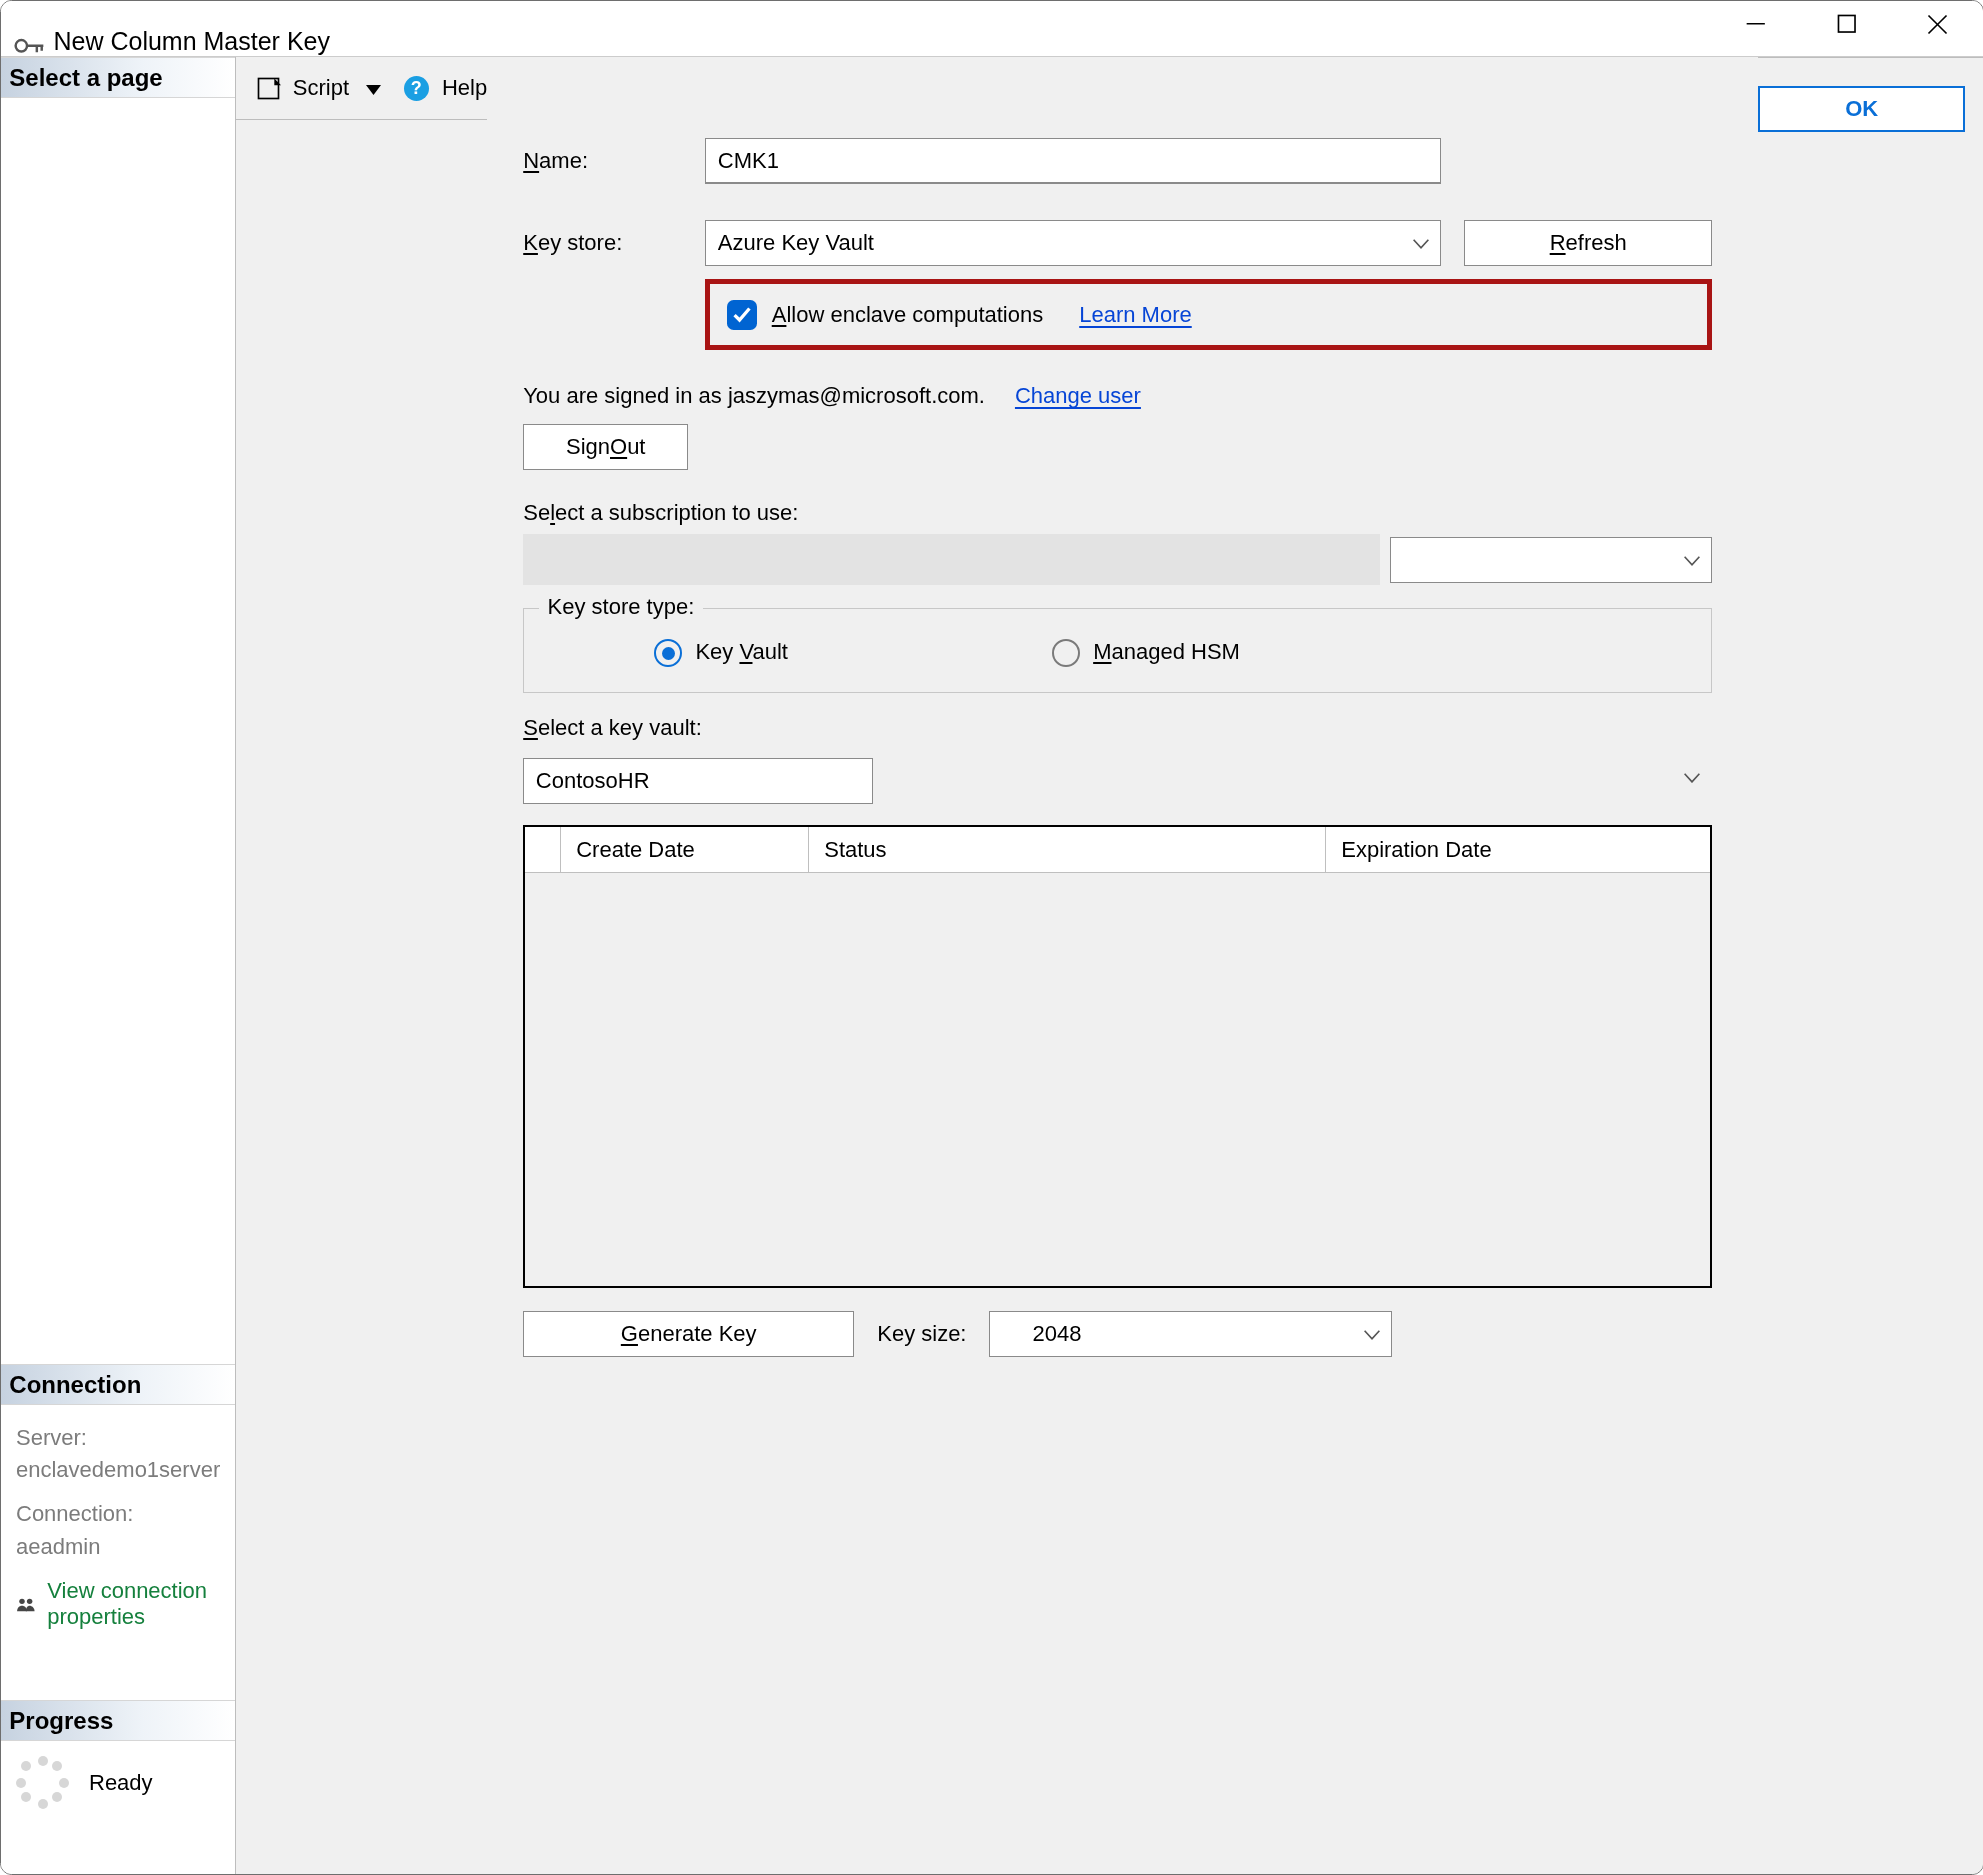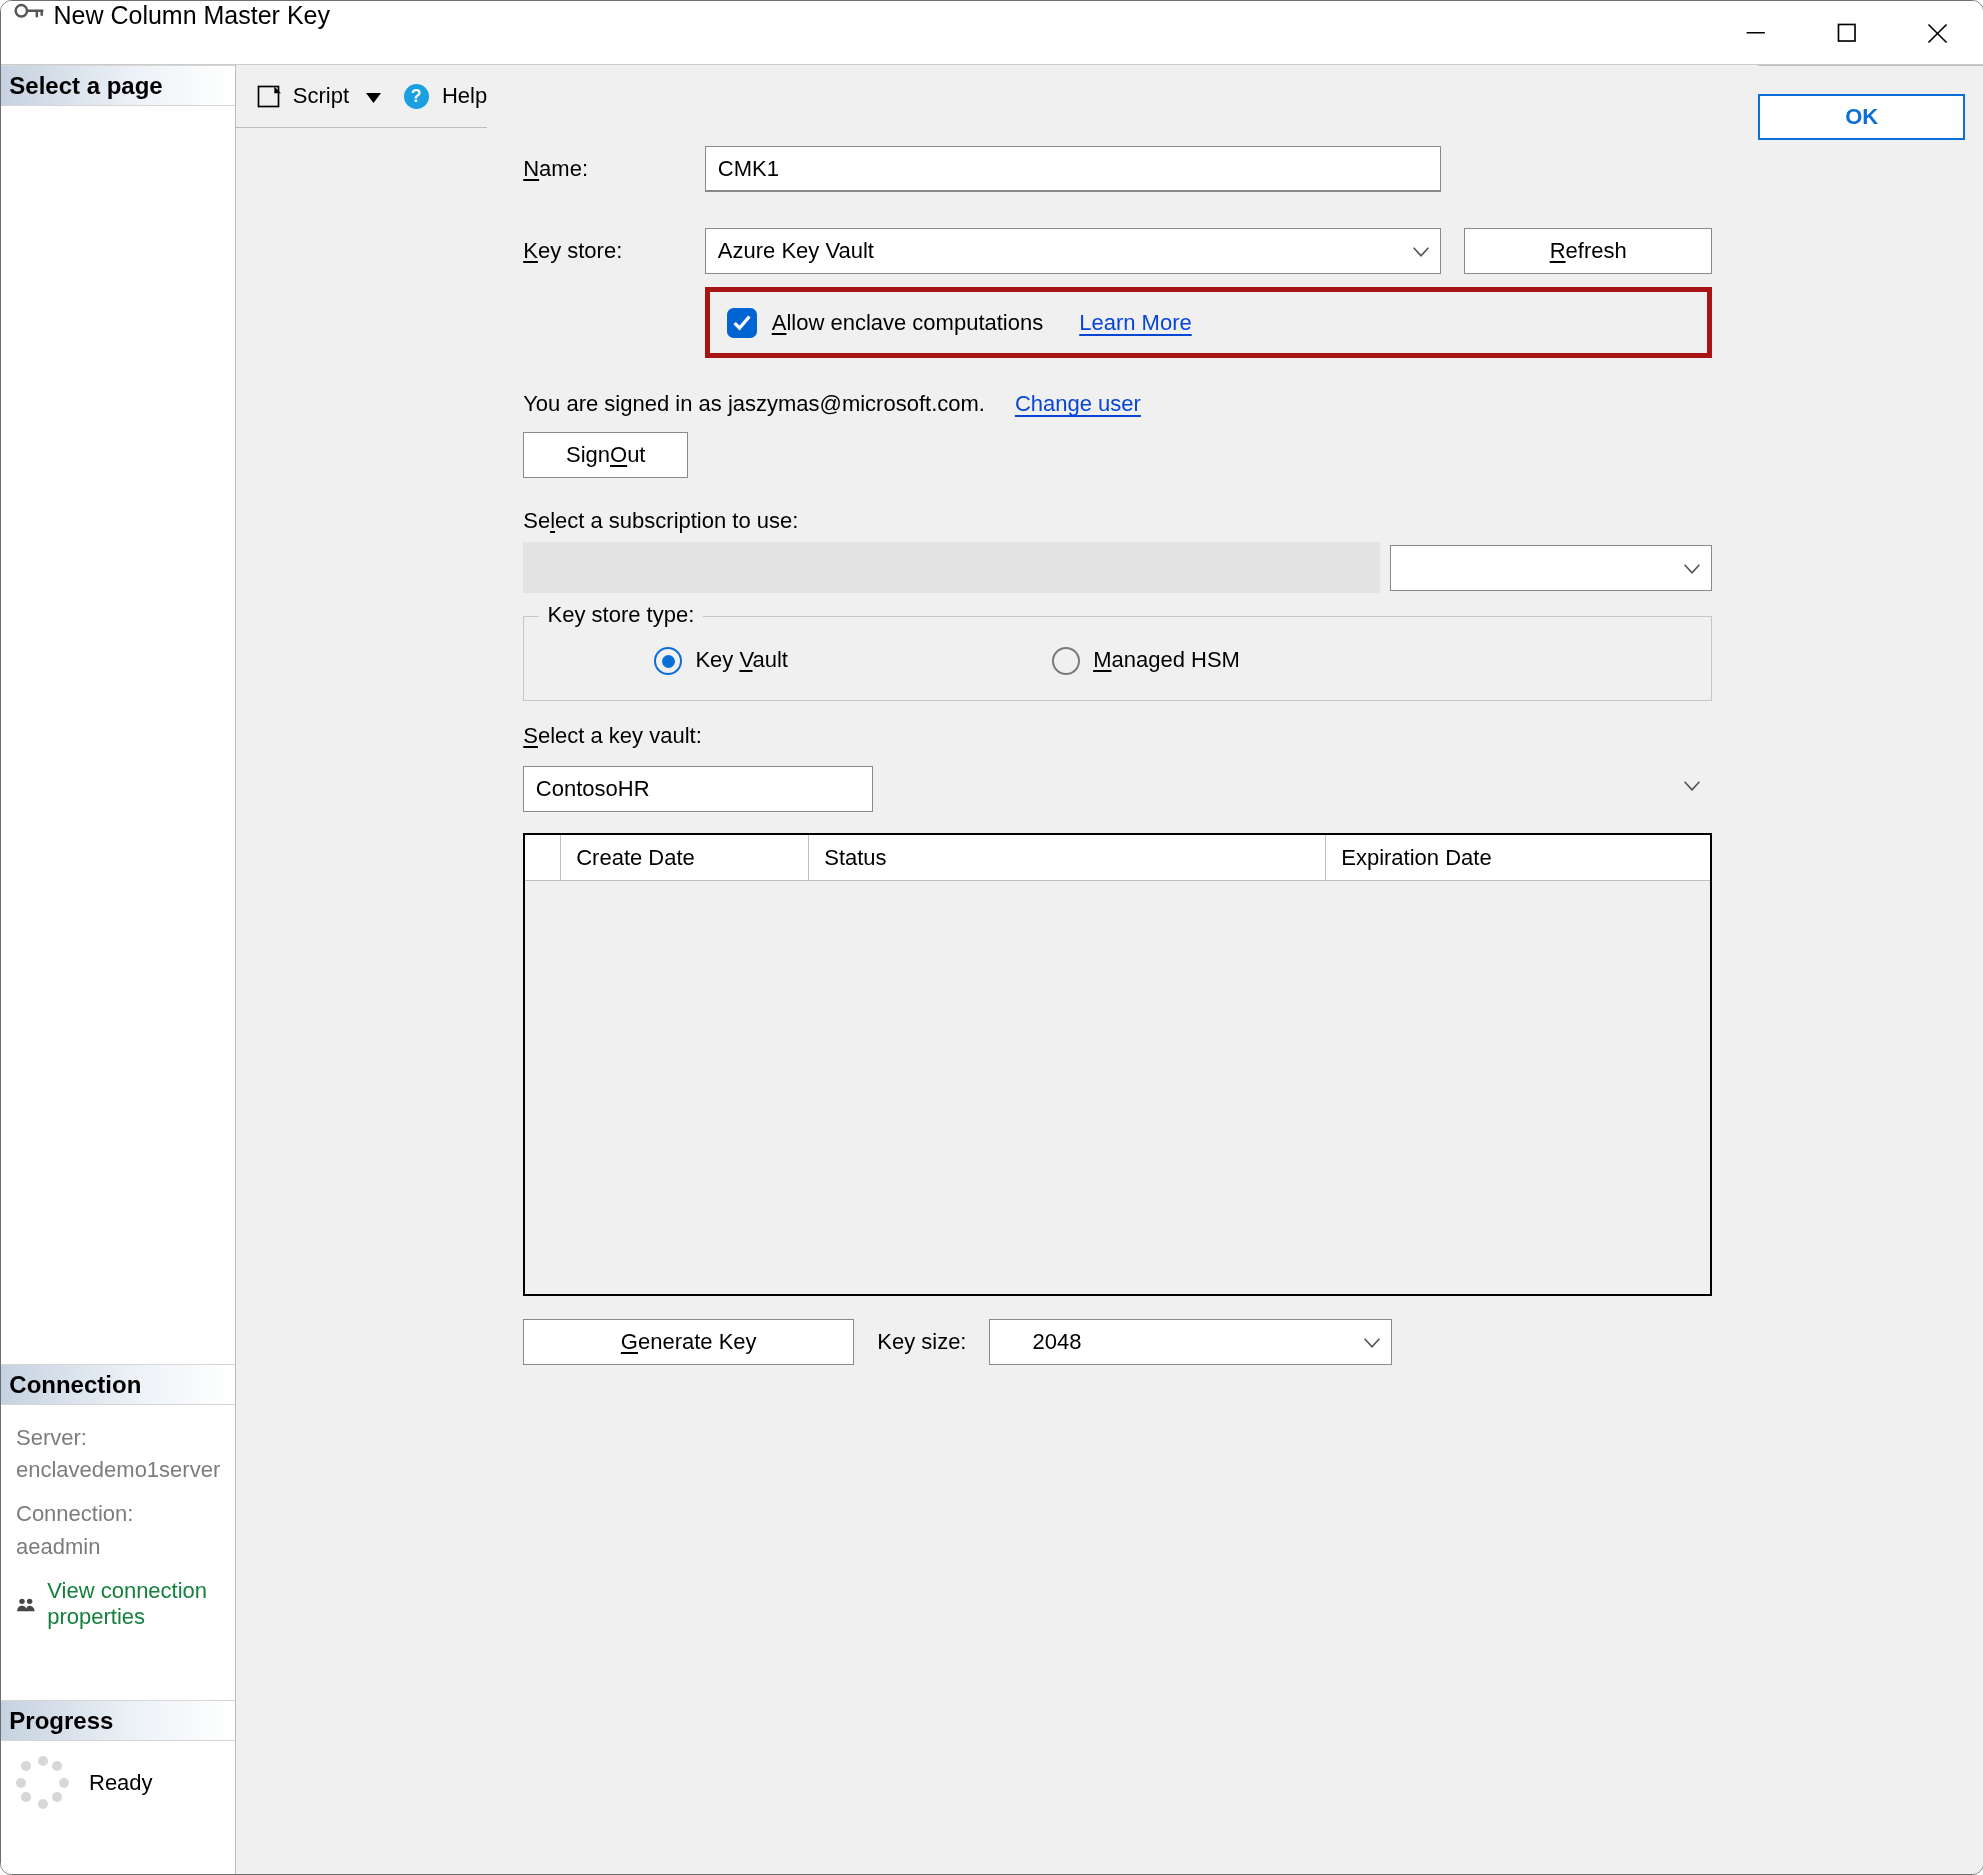--- a/index.html
+++ b/index.html
@@ -4,21 +4,21 @@
 <style>
   * { box-sizing: border-box; }
   html, body { margin: 0; padding: 0; font-family: "Segoe UI", Arial, sans-serif; font-size: 22px; color: #000; }
   .window {
     width: 1984px; height: 1875px;
     border: 1.7px solid #6e6e6e; border-radius: 11.6px;
     background: #fff; display: flex; flex-direction: column; overflow: hidden;
   }
   
   .titlebar {
-    height: 64px; display: flex; align-items: flex-start;
+    height: 56px; display: flex; align-items: flex-end;
     border-bottom: 0.8px solid #ccc;
     padding-left: 13.2px; padding-right: 0px;
     background: #fff;
   }
   .titlebar .key-icon { width: 31px; height: 20px; margin-right: 8.3px; color: #333; }
   .titlebar .title { flex: 0 0 auto; font-size: 25px; }
   .titlebar .spacer { flex: 1; }
   .winbtn {
     width: 91px; height: 64px; display: flex; align-items: center; justify-content: center;
     cursor: default;

